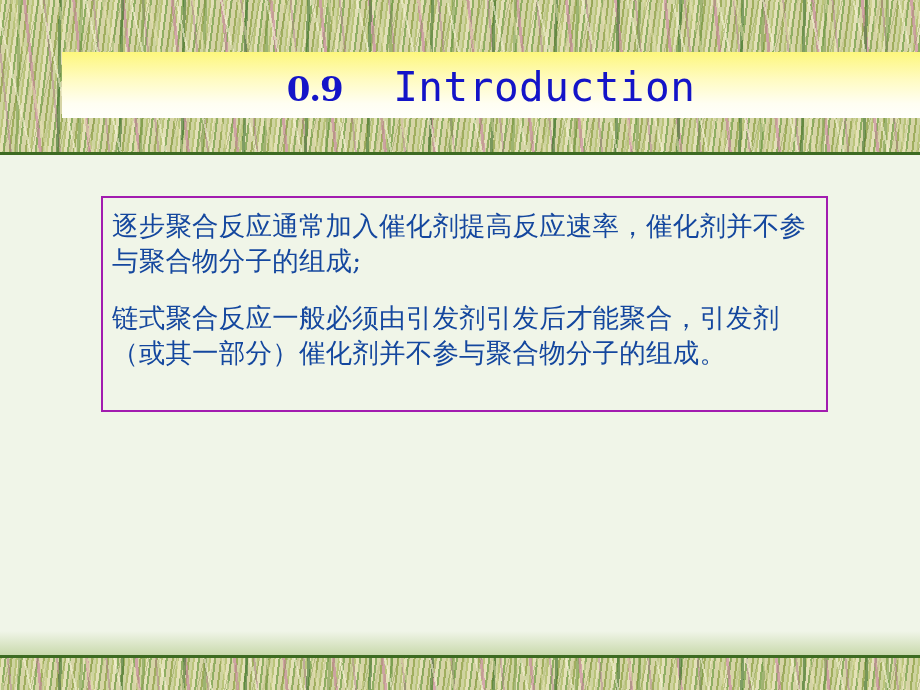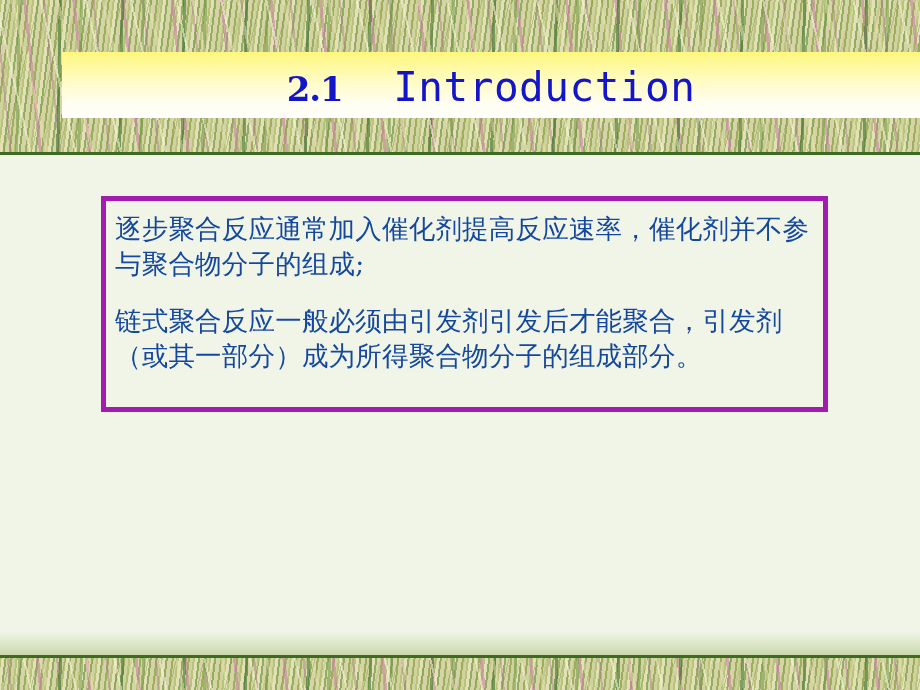--- a/index.html
+++ b/index.html
@@ -153,21 +153,21 @@
   }
 
   
   .content-box {
     position: absolute;
     left: 101px;
     top: 196px;
     width: 727px;
     height: 216px;
     box-sizing: border-box;
-    border: 5px solid #a21caf;
+    border: 2px solid #a21caf;
     background: transparent;
     padding: 10px 8px 8px 9px;
   }
   .para {
     color: #14479e;
     font-family: "DejaVu Serif", "Liberation Serif", serif;
     font-size: 26.5px;
     line-height: 35px;
     letter-spacing: 0.2px;
     margin: 0;
@@ -185,26 +185,26 @@
   <div class="grass grass-top">
     <div class="grass-layer g1"></div>
     <div class="grass-layer g2"></div>
     <div class="grass-layer g3"></div>
     <div class="grass-layer g4"></div>
     <div class="grass-layer g5"></div>
     <div class="rule"></div>
   </div>
 
   <div class="title-banner">
-    <div class="title-text"><span class="title-num">2.1</span><span class="title-word">  </span><span class="title-word">Introduction</span></div>
+    <div class="title-text"><span class="title-num">0.9</span><span class="title-word">  </span><span class="title-word">Introduction</span></div>
   </div>
 
   <div class="content-box">
     <p class="para">逐步聚合反应通常加入催化剂提高反应速率，催化剂并不参与聚合物分子的组成;</p>
-    <p class="para">链式聚合反应一般必须由引发剂引发后才能聚合，引发剂（或其一部分）成为所得聚合物分子的组成部分。</p>
+    <p class="para">链式聚合反应一般必须由引发剂引发后才能聚合，引发剂（或其一部分）催化剂并不参与聚合物分子的组成。</p>
   </div>
 
   <div class="bottom-fade"></div>
   <div class="grass grass-bottom">
     <div class="grass-layer g1"></div>
     <div class="grass-layer g2"></div>
     <div class="grass-layer g3"></div>
     <div class="grass-layer g4"></div>
     <div class="grass-layer g5"></div>
     <div class="rule"></div>

